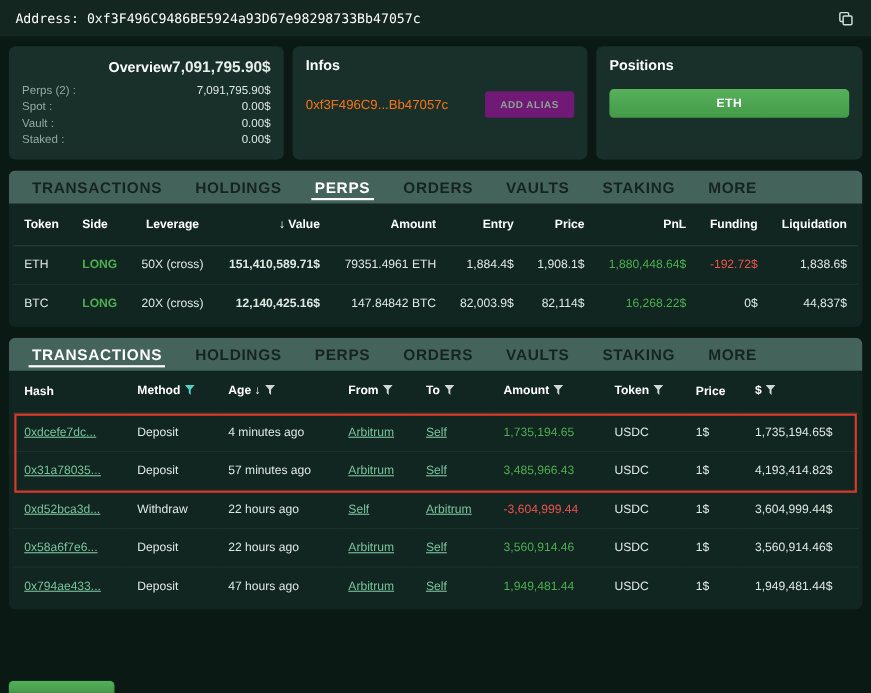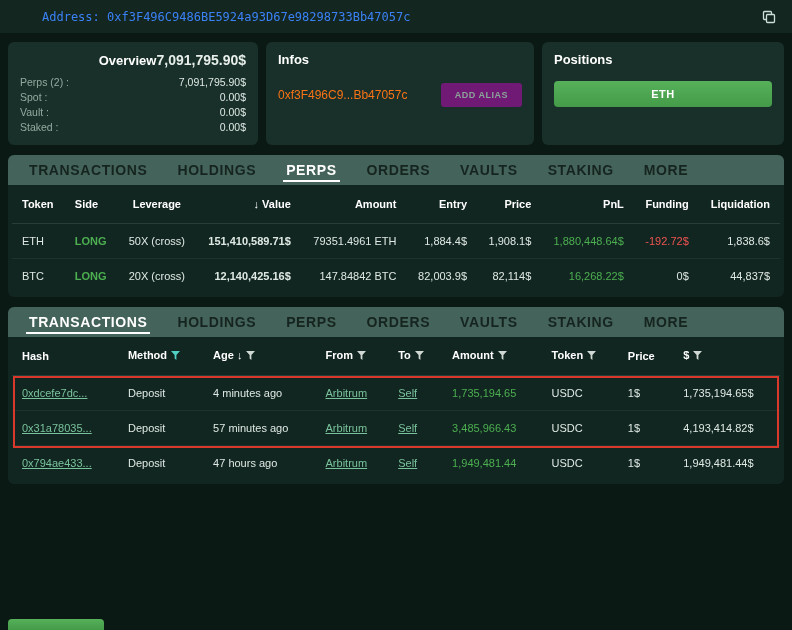--- a/index.html
+++ b/index.html
@@ -8,21 +8,21 @@
     background:#0a1913;
     font-family:"Liberation Sans","DejaVu Sans",sans-serif;
     color:#e8efeb;
     font-size:11px;
   }
   
   .topbar {
     height:34px; background:#132620; display:flex; align-items:center;
     justify-content:space-between; padding:0 14px; border-bottom:1px solid #0a1913;
   }
-  .topbar .addr { font-family:"DejaVu Sans Mono","Liberation Mono",monospace; font-size:12px; color:#3b82f6;margin-left:28px; }
+  .topbar .addr { font-family:"DejaVu Sans Mono","Liberation Mono",monospace; font-size:12px; color:#ffffff; }
   .copy-btn { width:18px; height:18px; cursor:pointer; color:#cfe0d8; display:flex; align-items:center; justify-content:center; }
   
   .wrap { padding:8px; }
   .cards { display:flex; gap:8px; }
   .card { background:#183029; border-radius:6px; padding:10px 12px; }
   .card h3 { font-size:13px; font-weight:bold; color:#ffffff; }
   .card-overview { width:250px; }
   .card-infos { width:268px; }
   .card-positions { flex:1; }
   .ov-head { display:flex; justify-content:flex-end; align-items:baseline; margin-bottom:7px; }
@@ -244,20 +244,42 @@
             <td>Deposit</td>
             <td>57 minutes ago</td>
             <td><a class="lnk">Arbitrum</a></td>
             <td><a class="lnk">Self</a></td>
             <td class="green">3,485,966.43</td>
             <td>USDC</td>
             <td>1$</td>
             <td>4,193,414.82$</td>
           </tr>
           <tr>
+            <td><a class="lnk">0xd52bca3d...</a></td>
+            <td>Withdraw</td>
+            <td>22 hours ago</td>
+            <td><a class="lnk">Self</a></td>
+            <td><a class="lnk">Arbitrum</a></td>
+            <td class="red">-3,604,999.44</td>
+            <td>USDC</td>
+            <td>1$</td>
+            <td>3,604,999.44$</td>
+          </tr>
+          <tr>
+            <td><a class="lnk">0x58a6f7e6...</a></td>
+            <td>Deposit</td>
+            <td>22 hours ago</td>
+            <td><a class="lnk">Arbitrum</a></td>
+            <td><a class="lnk">Self</a></td>
+            <td class="green">3,560,914.46</td>
+            <td>USDC</td>
+            <td>1$</td>
+            <td>3,560,914.46$</td>
+          </tr>
+          <tr>
             <td><a class="lnk">0x794ae433...</a></td>
             <td>Deposit</td>
             <td>47 hours ago</td>
             <td><a class="lnk">Arbitrum</a></td>
             <td><a class="lnk">Self</a></td>
             <td class="green">1,949,481.44</td>
             <td>USDC</td>
             <td>1$</td>
             <td>1,949,481.44$</td>
           </tr>

